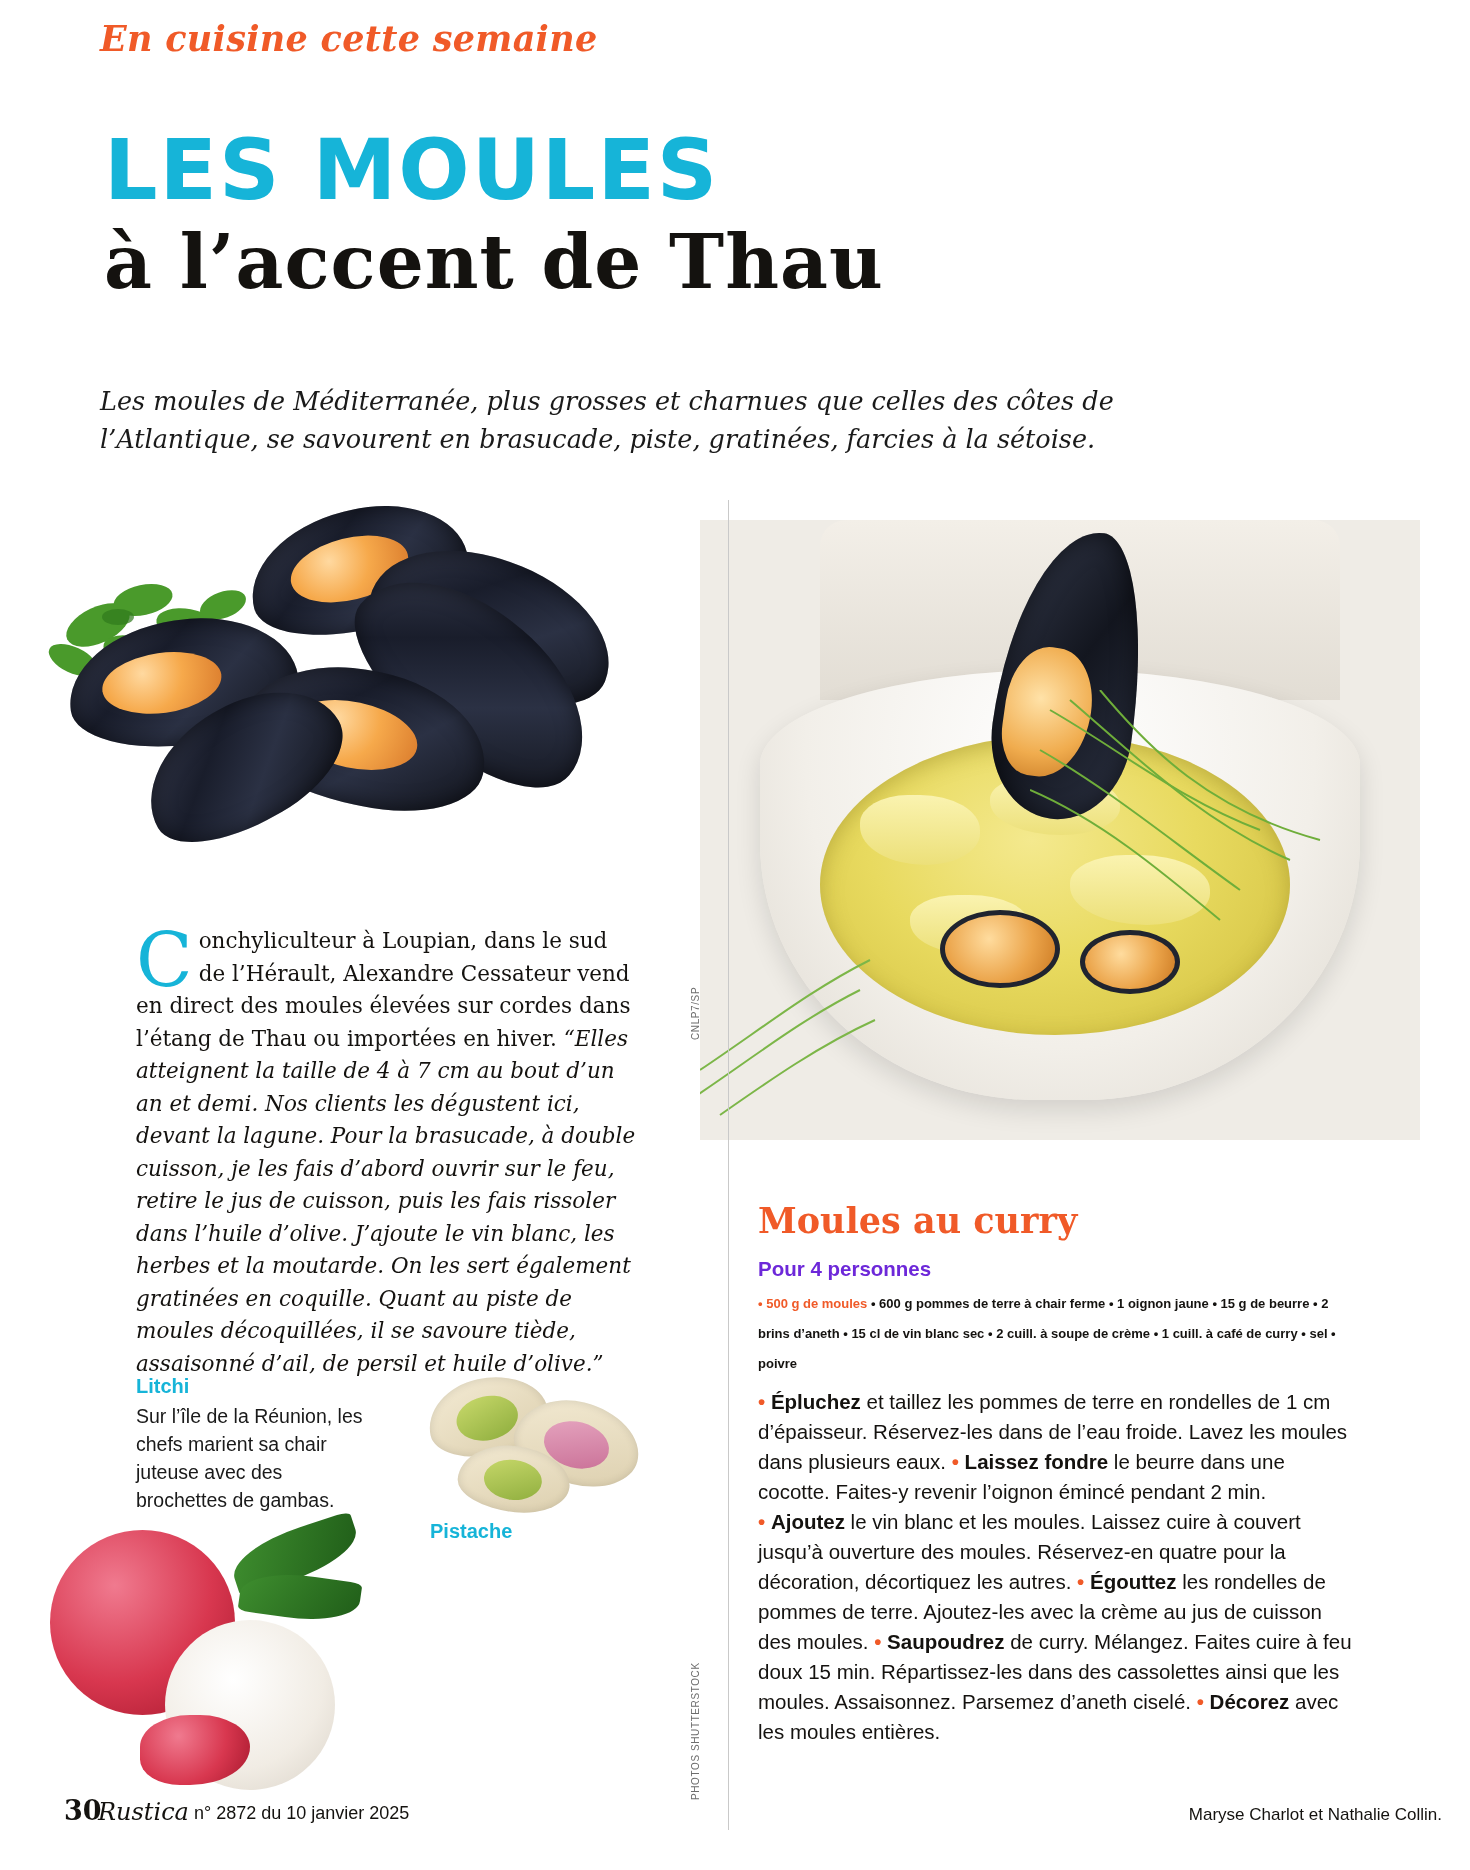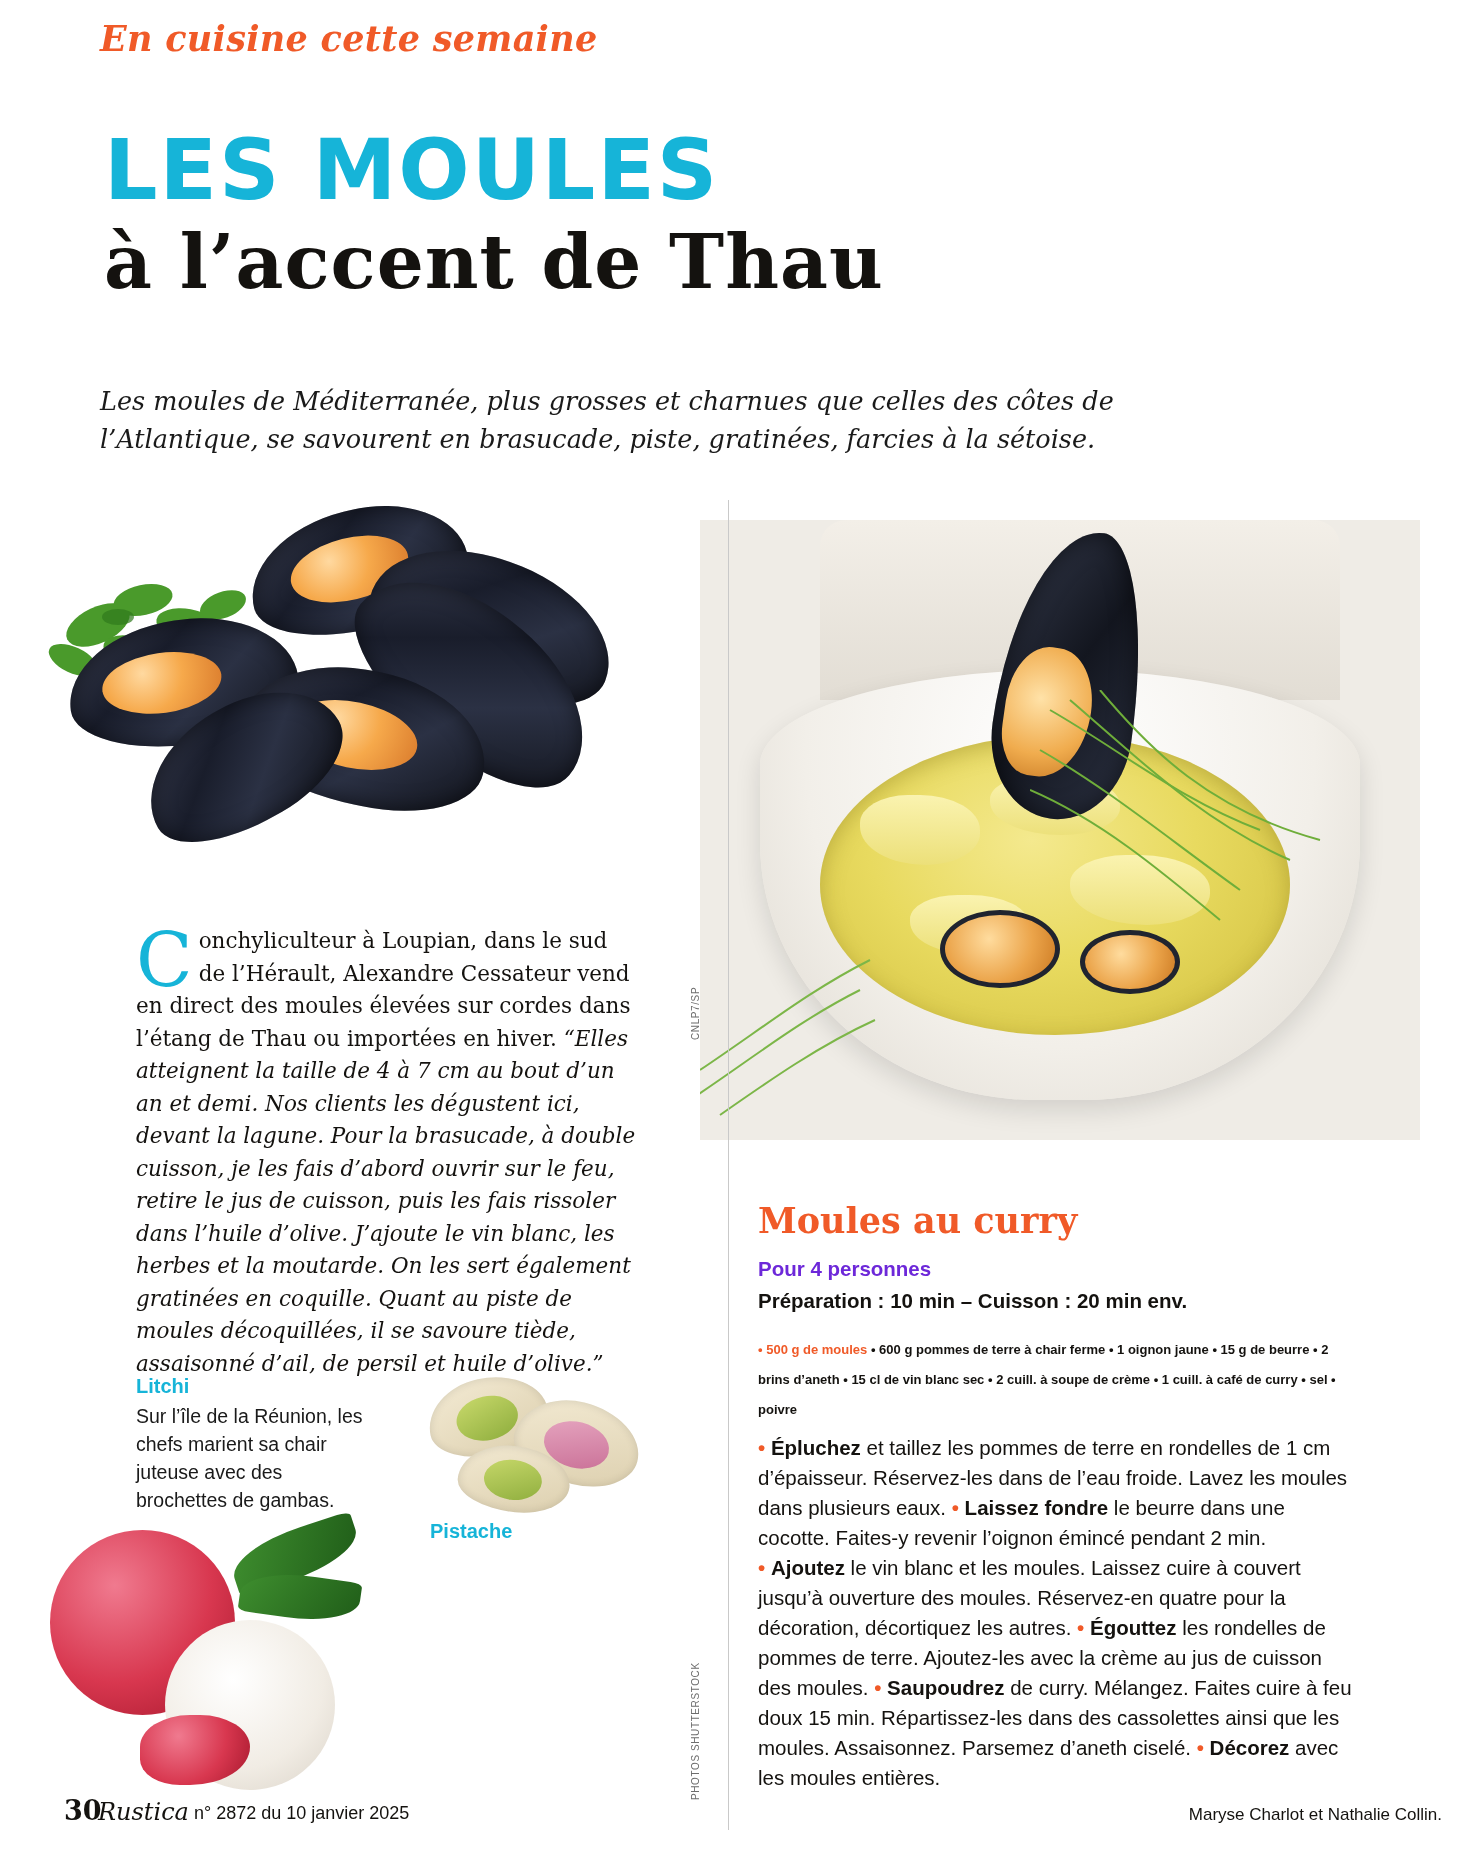--- a/index.html
+++ b/index.html
@@ -466,21 +466,20 @@
     </div>
     <div class="pist-shell" style="left:40px;top:78px;width:112px;height:66px;transform:rotate(6deg);">
       <div class="pist-nut" style="left:26px;top:14px;width:58px;height:40px;"></div>
     </div>
   </div>
   <div class="pistache-head">Pistache</div>
 
   <div class="recipe">
     <h2>Moules au curry</h2>
     <div class="serves">Pour 4 personnes</div>
-    <div class="timing">Préparation : 10 min – Cuisson : 20 min env.</div>
 
     <div class="ingredients">
       <span class="bullet">•&nbsp;</span><span class="ing-first">500 g de moules</span><span>&nbsp;•&nbsp;</span><span>600 g pommes de terre à chair ferme • 1 oignon jaune • 15 g de beurre • 2 brins d’aneth • 15 cl de vin blanc sec • 2 cuill. à soupe de crème • 1 cuill. à café de curry • sel • poivre</span>
     </div>
 
     <div class="steps">
       <span class="bullet">•&nbsp;</span><b>Épluchez</b><span> et taillez les pommes de terre en rondelles de 1 cm d’épaisseur. Réservez-les dans de l’eau froide. Lavez les moules dans plusieurs eaux. </span><span class="bullet">•&nbsp;</span><b>Laissez fondre</b><span> le beurre dans une cocotte. Faites-y revenir l’oignon émincé pendant 2 min. </span><span class="bullet">•&nbsp;</span><b>Ajoutez</b><span> le vin blanc et les moules. Laissez cuire à couvert jusqu’à ouverture des moules. Réservez-en quatre pour la décoration, décortiquez les autres. </span><span class="bullet">•&nbsp;</span><b>Égouttez</b><span> les rondelles de pommes de terre. Ajoutez-les avec la crème au jus de cuisson des moules. </span><span class="bullet">•&nbsp;</span><b>Saupoudrez</b><span> de curry. Mélangez. Faites cuire à feu doux 15 min. Répartissez-les dans des cassolettes ainsi que les moules. Assaisonnez. Parsemez d’aneth ciselé. </span><span class="bullet">•&nbsp;</span><b>Décorez</b><span> avec les moules entières.</span>
     </div>
   </div>
 

